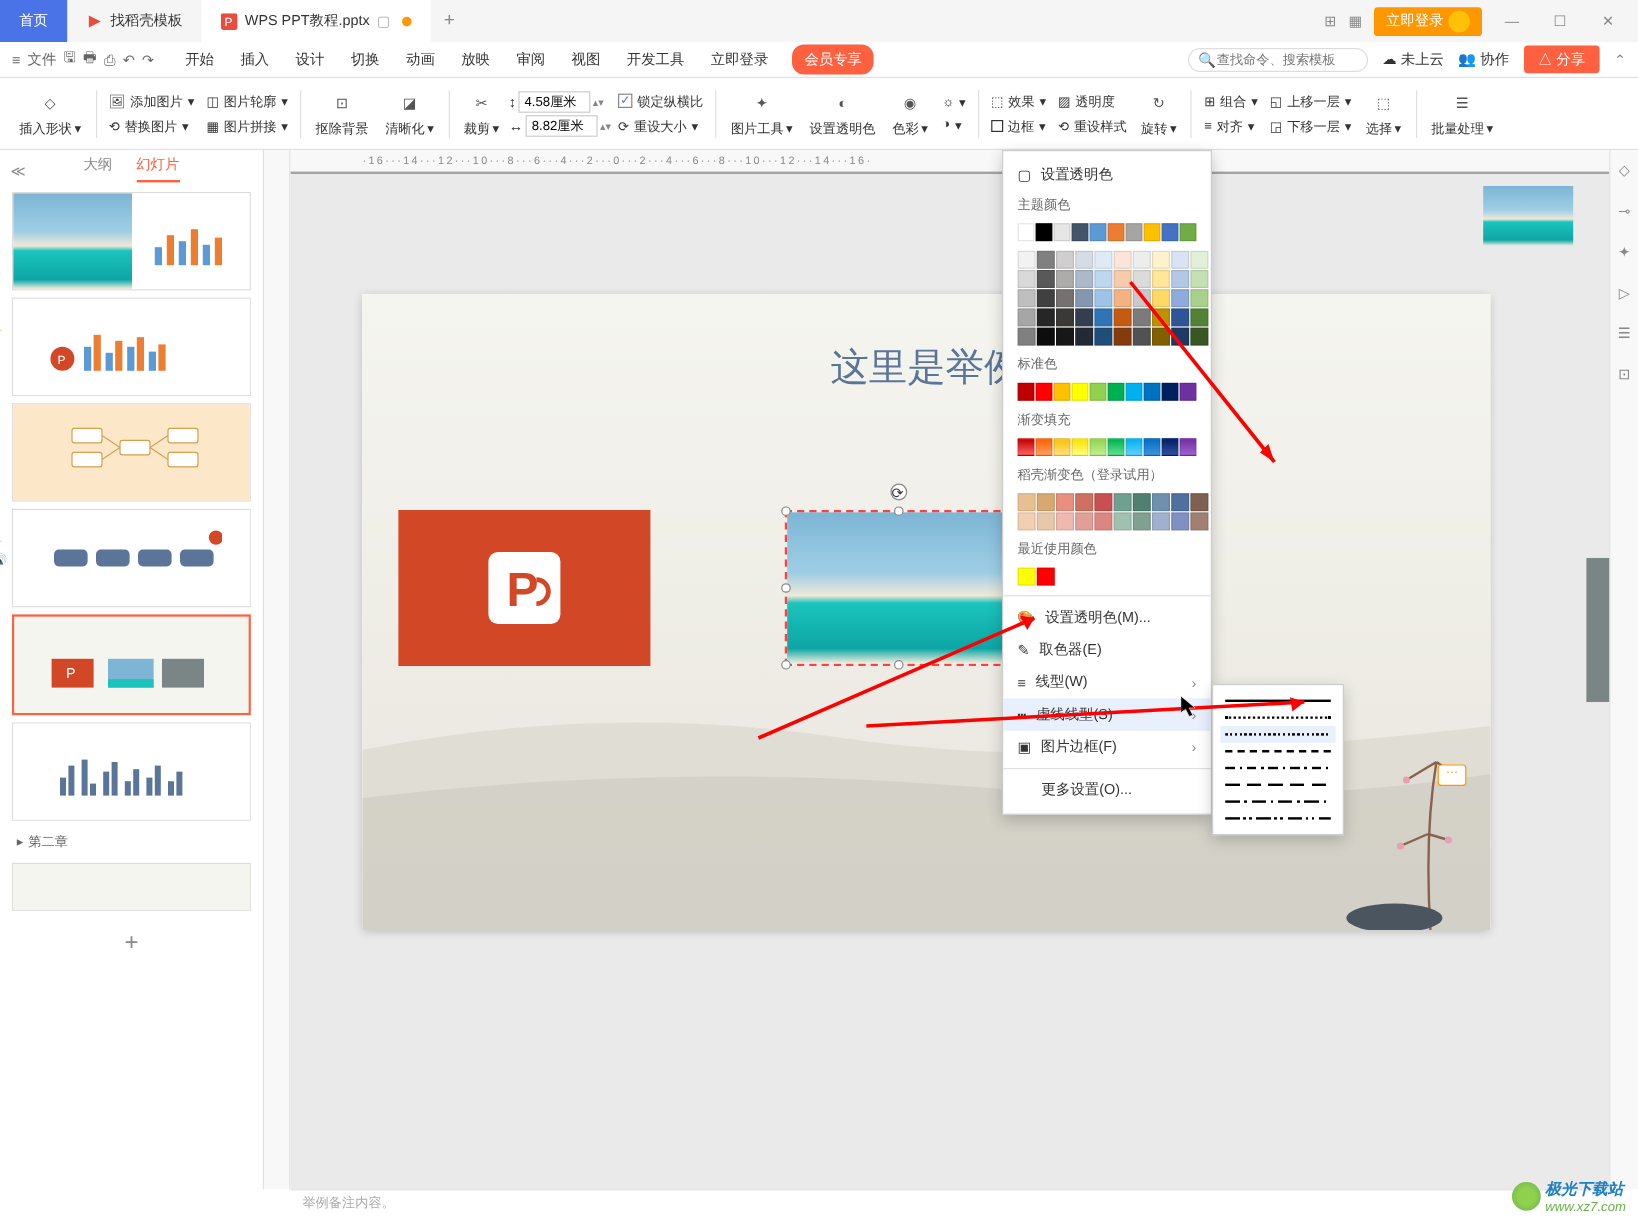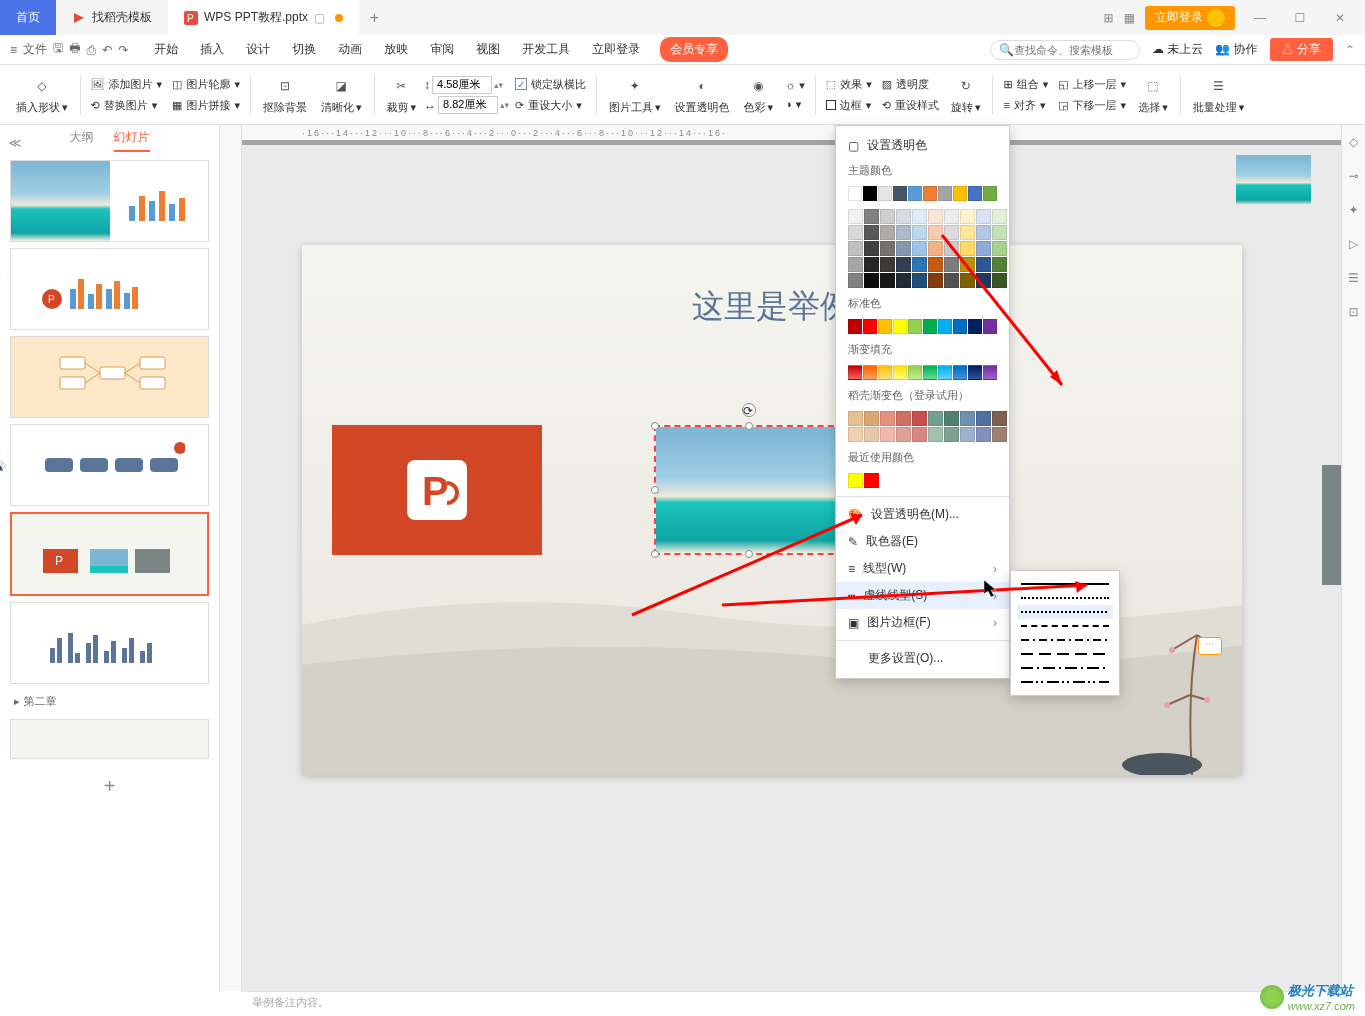--- a/index.html
+++ b/index.html
@@ -59,21 +59,21 @@
 .slide-marker2 { position: absolute; left: -18px; top: 36px; font-size: 11px; color: #888; }
 .thumb-img { width: 100%; height: 80px; background: #f0f0f0; display: flex; align-items: center; justify-content: center; overflow: hidden; position: relative; }
 .section-header { padding: 4px 14px; font-size: 11px; color: #666; display: flex; align-items: center; gap: 4px; }
 .add-slide { text-align: center; padding: 10px; color: #888; font-size: 20px; cursor: pointer; }
 
 
 .vruler { width: 22px; background: #f8f8f8; border-right: 1px solid #e0e0e0; }
 
 
 .canvas-area { flex: 1; background: #eaeaea; position: relative; overflow: hidden; }
-.hruler { height: 20px; background: #f8f8f8; border-bottom: 5px solid #a3a3a3; font-size: 9px; color: #888; display: flex; align-items: center; overflow: hidden; padding-left: 60px; letter-spacing: 2px; }
+.hruler { height: 20px; background: #f8f8f8; border-bottom: 2px solid #a3a3a3; font-size: 9px; color: #888; display: flex; align-items: center; overflow: hidden; padding-left: 60px; letter-spacing: 2px; }
 .slide-canvas { margin: 100px 60px; width: 940px; height: 530px; background: #fff; box-shadow: 0 2px 8px rgba(0,0,0,0.2); position: relative; }
 .slide-bg { position: absolute; inset: 0; background: linear-gradient(180deg, #f5f5f0 0%, #e8e5dc 100%); }
 .slide-title { position: absolute; top: 40px; left: 50%; transform: translateX(-50%); font-size: 32px; color: #5b7599; font-family: serif; }
 .slide-ppt { position: absolute; left: 30px; top: 180px; width: 210px; height: 130px; background: #d24726; display: flex; align-items: center; justify-content: center; }
 .slide-img-sel { position: absolute; left: 352px; top: 180px; width: 190px; height: 130px; border: 2px dashed #ff4040; }
 .sel-handle { position: absolute; width: 8px; height: 8px; background: #fff; border: 1px solid #888; border-radius: 50%; }
 .rotate-handle { position: absolute; top: -24px; left: 50%; transform: translateX(-50%); width: 14px; height: 14px; border: 1px solid #888; border-radius: 50%; background: #fff; }
 .beach { width: 100%; height: 100%; background: linear-gradient(180deg, #7db5d5 0%, #9ecee5 40%, #f0e8d8 55%, #1bc4bd 60%, #0ea5a5 90%, #f5f0e0 100%); }
 .slide-decor { position: absolute; right: 20px; bottom: 0; width: 120px; height: 200px; }
 .action-btn { position: absolute; right: 20px; bottom: 120px; width: 24px; height: 18px; background: #fff; border: 1px solid #ff9800; border-radius: 3px; color: #ff9800; text-align: center; font-size: 10px; }

